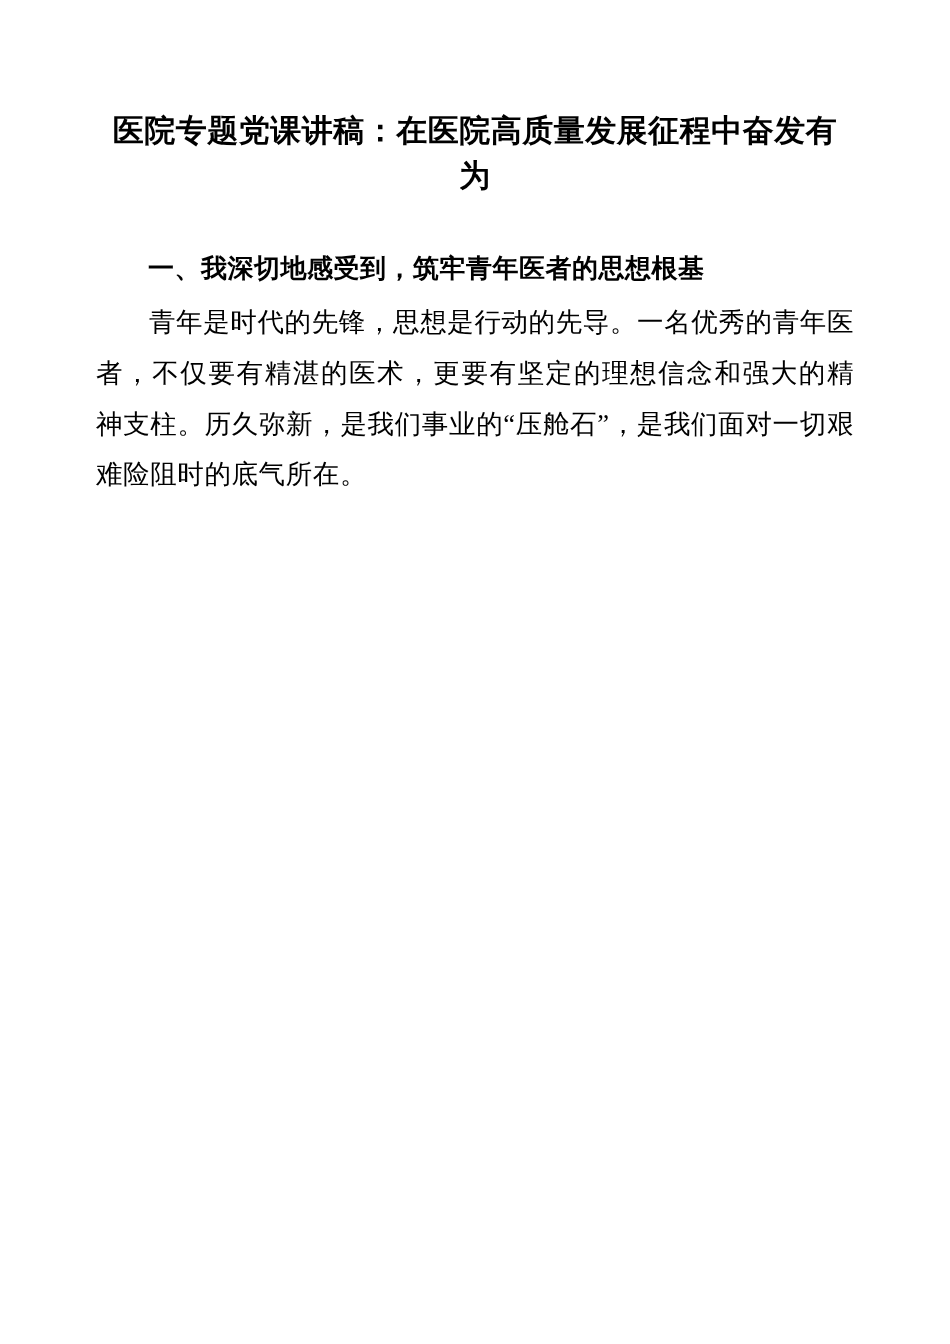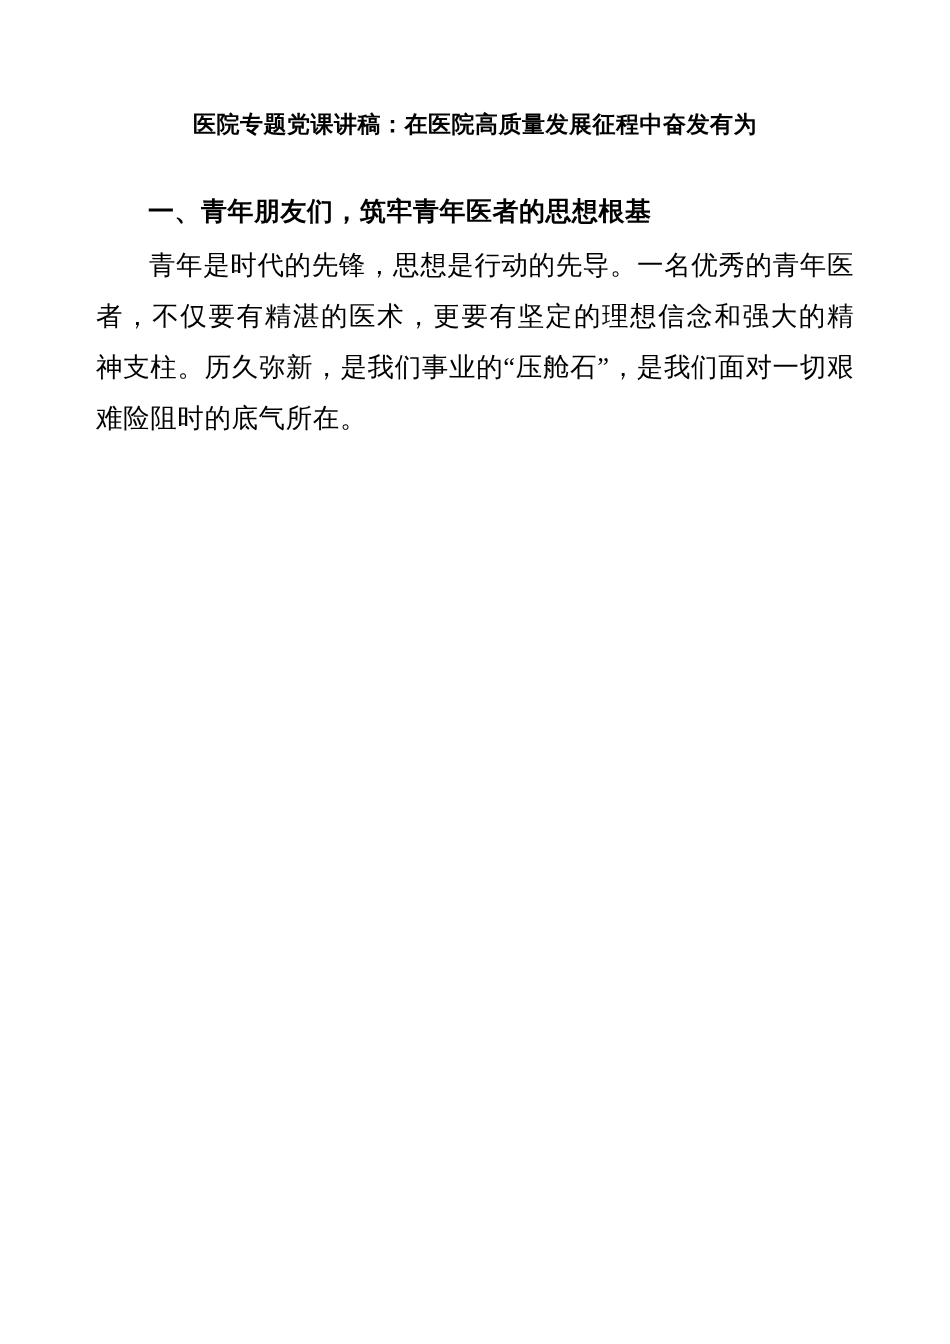--- a/index.html
+++ b/index.html
@@ -16,21 +16,21 @@
     width: 950px;
     height: 1344px;
     background: #ffffff;
     box-sizing: border-box;
     padding: 108px 96px 60px 96px;
     overflow: hidden;
   }
   .doc-title {
     font-family: "DejaVu Sans", "Liberation Sans", sans-serif;
     font-weight: bold;
-    font-size: 23px;
+    font-size: 31px;
     line-height: 1.45;
     text-align: center;
     letter-spacing: 0.5px;
     margin: 0 0 46px 0;
     padding: 0 6px;
   }
   .para {
     font-size: 26.5px;
     line-height: 1.92;
     text-align: justify;
@@ -48,15 +48,15 @@
     text-indent: 2em;
     letter-spacing: 0.5px;
   }
 </style>
 </head>
 <body>
 
 <div class="page">
   <h1 class="doc-title">医院专题党课讲稿：在医院高质量发展征程中奋发有为</h1>
 
-  <p class="heading">一、青年朋友们，筑牢青年医者的思想根基</p>
+  <p class="heading">一、我深切地感受到，筑牢青年医者的思想根基</p>
   <p class="para">青年是时代的先锋，思想是行动的先导。一名优秀的青年医者，不仅要有精湛的医术，更要有坚定的理想信念和强大的精神支柱。历久弥新，是我们事业的“压舱石”，是我们面对一切艰难险阻时的底气所在。</p>
 </div>
 
 </body></html>

